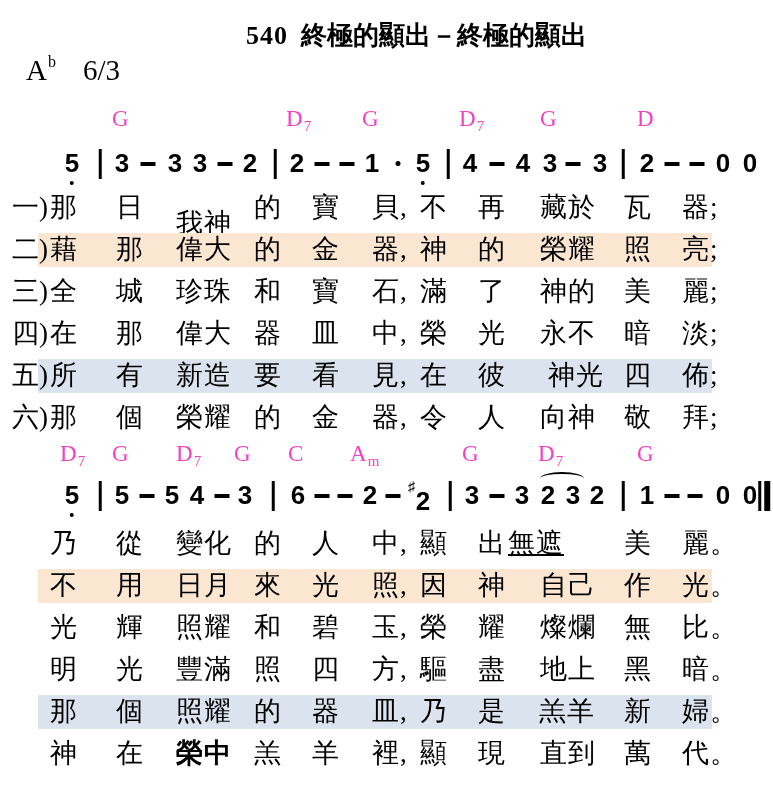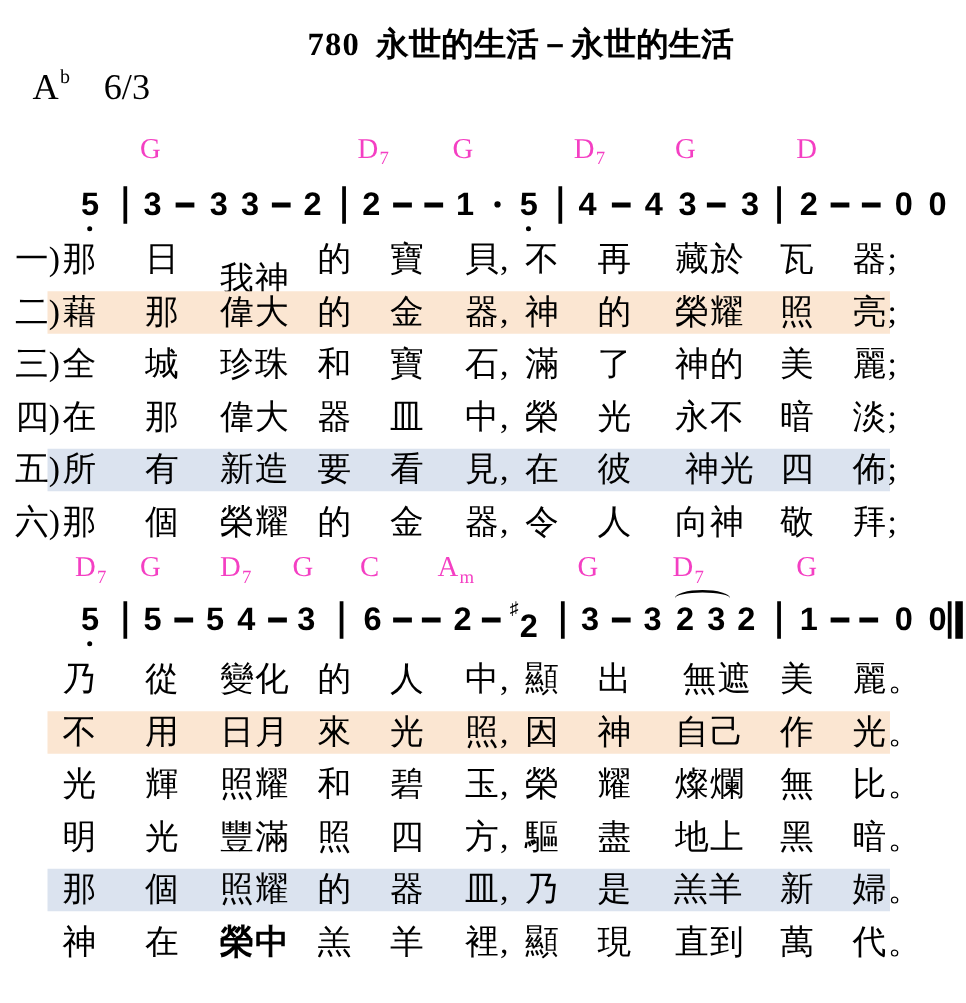--- a/index.html
+++ b/index.html
@@ -41,21 +41,21 @@
   .verse-row{position:absolute;left:0;width:100%;height:34px;font-size:27px;line-height:33px;}
   .verse-hl{position:absolute;left:38px;top:0;width:674px;height:34px;}
   .verse-label{position:absolute;left:12px;top:0;white-space:nowrap;}
   .lyric{position:absolute;top:0;white-space:nowrap;letter-spacing:1px;}
 </style>
 </head>
 <body>
 
 <div class="sheet">
   <div class="title-row">
-    <span class="title-num">780</span><span class="title-text">永世的生活－永世的生活</span>
+    <span class="title-num">540</span><span class="title-text">終極的顯出－終極的顯出</span>
   </div>
 
   <div class="keysig">
     <span>A</span><sup class="flat">b</sup><span class="time">6/3</span>
   </div>
 
   <div class="chord-row" id="chords1" style="top:106px">
       <span class="chord" style="left: 112px;">G</span>
       <span class="chord" style="left: 286px;">D<sub>7</sub></span>
       <span class="chord" style="left: 362px;">G</span>
@@ -231,21 +231,21 @@
   <div id="verses2">
       <div class="verse-row" style="top: 527px;">
         <span class="lyric" style="left: 50px;">乃</span>
         <span class="lyric" style="left: 116px;">從</span>
         <span class="lyric" style="left: 176px;">變化</span>
         <span class="lyric" style="left: 254px;">的</span>
         <span class="lyric" style="left: 312px;">人</span>
         <span class="lyric" style="left: 372px;">中,</span>
         <span class="lyric" style="left: 420px;">顯</span>
         <span class="lyric" style="left: 478px;">出</span>
-        <span class="lyric" style="left: 546px;">無遮</span>
+        <span class="lyric" style="left: 508px; text-decoration: underline;">無遮</span>
         <span class="lyric" style="left: 624px;">美</span>
         <span class="lyric" style="left: 682px;">麗。</span>
       </div>
       <div class="verse-row" style="top: 569px;">
         <div class="verse-hl" style="background: rgb(251, 230, 210);"></div>
         <span class="lyric" style="left: 50px;">不</span>
         <span class="lyric" style="left: 116px;">用</span>
         <span class="lyric" style="left: 176px;">日月</span>
         <span class="lyric" style="left: 254px;">來</span>
         <span class="lyric" style="left: 312px;">光</span>

